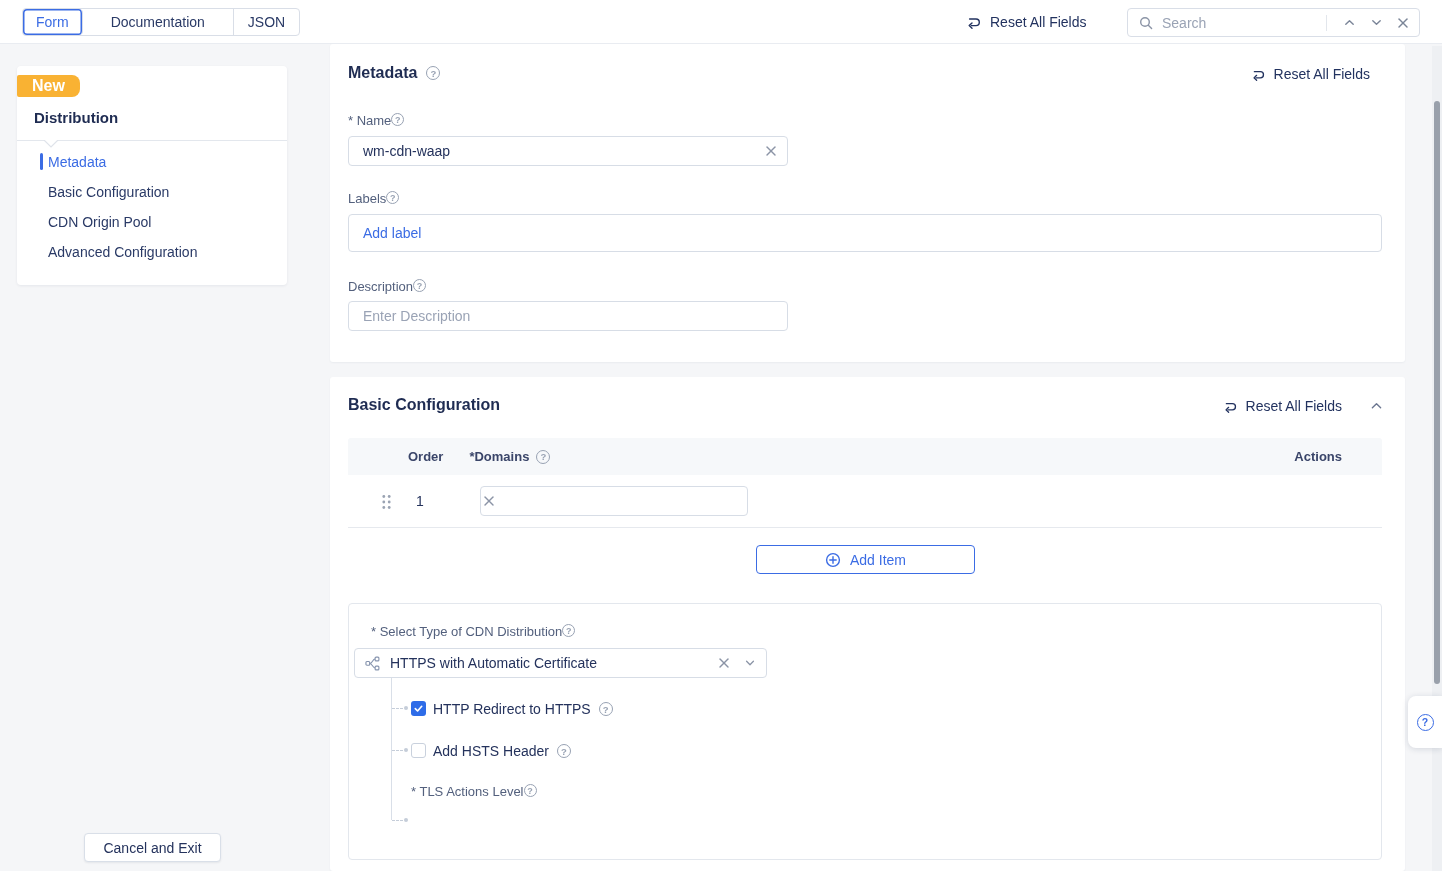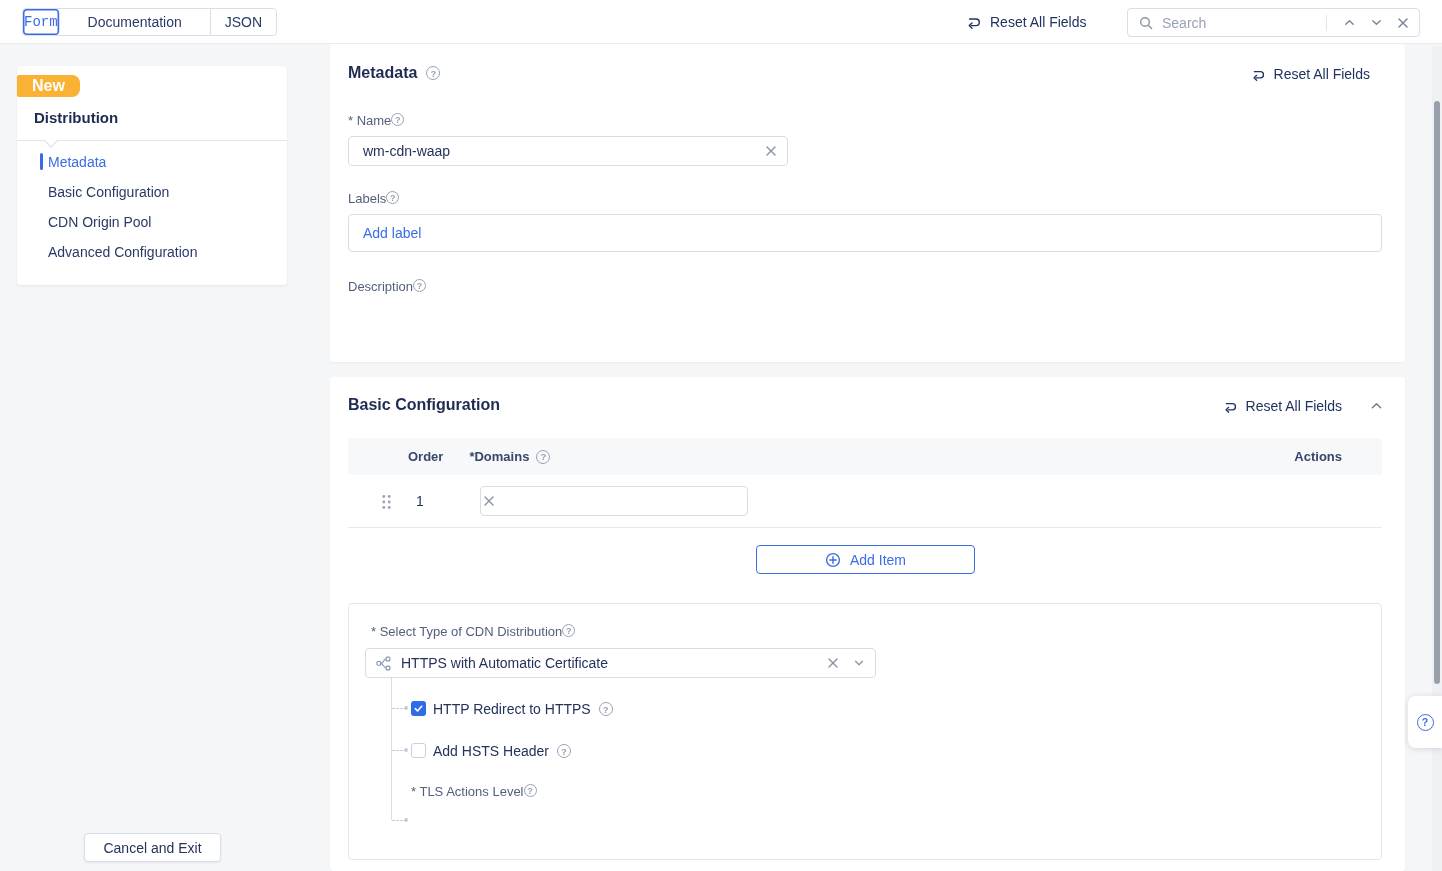--- a/index.html
+++ b/index.html
@@ -11,21 +11,21 @@
   svg { display:block; }
 
   
   .header { position:absolute; left:0; top:0; width:1442px; height:44px;
     background:#fff; border-bottom:1px solid #e9ecf1; z-index:30; }
   .tab-group { position:absolute; left:22px; top:8px; height:28px; display:flex;
     border:1px solid #d9dee7; border-radius:4px; background:#fff; }
   .tab { display:flex; align-items:center; padding:0 28px; font-size:14px;
     color:#2a3a66; border-right:1px solid #d9dee7; cursor:pointer; white-space:nowrap; }
   .tab:last-child { border-right:none; border-radius:0 4px 4px 0; }
-  .tab.first { padding:0 1px; border-radius:4px 0 0 4px;font-family:Liberation Mono, monospace; }
+  .tab.first { padding:0 13px; border-radius:4px 0 0 4px; }
   .tab.json { padding:0 14px; }
   .tab.active { color:#3b6ce4; box-shadow:inset 0 0 0 1.5px #3b6ce4; border-radius:4px; }
   .hdr-reset { position:absolute; left:966px; top:0; height:44px; display:flex;
     align-items:center; gap:8px; color:#22325f; cursor:pointer; }
   .search-box { position:absolute; left:1127px; top:8px; width:293px; height:29px;
     border:1px solid #d9dee7; border-radius:4px; display:flex; align-items:center;
     padding:0 10px; background:#fff; }
   .search-box .ph { color:#9aa3b5; margin-left:8px; }
   .search-ctrl { margin-left:auto; display:flex; align-items:center; gap:14px; color:#7b8598; }
   .search-div { width:1px; height:16px; background:#e2e6ec; margin-right:2px; }
@@ -225,20 +225,23 @@
     <span class="qicon">?</span>
   </div>
   <div class="labels-box">
     <span class="add-label">Add label</span>
   </div>
 
   <div class="field-label" style="left:18px; top:235px">
     <span>Description</span>
     <span class="qicon">?</span>
   </div>
+  <div class="input-wrap" style="left:18px; top:257px; width:440px">
+    <input placeholder="Enter Description" style="">
+  </div>
 </div>
 
 <div class="card card-basic">
   <div class="sec-title" style="top:19px">
     <span>Basic Configuration</span>
   </div>
   <div class="sec-reset" style="right:63px; top:21px">
     <span>
       <svg width="15" height="15" viewBox="0 0 16 16" fill="none" stroke="#22325f" stroke-width="1.4" stroke-linecap="round" stroke-linejoin="round">
         <path d="M5.2 11.6 H10 a3.3 3.3 0 0 0 0-6.6 H3.6"></path>
@@ -295,21 +298,21 @@
     </span>
     <span>Add Item</span>
   </button>
 
   <div class="inner-box">
     <div class="field-label" style="left:22px; top:20px">
       <span>* Select Type of CDN Distribution</span>
       <span class="qicon">?</span>
     </div>
 
-    <div class="dd" style="left:16px; top:44px; width:511px">
+    <div class="dd" style="left:5px; top:44px; width:413px">
       <span>
         <svg width="15" height="15" viewBox="0 0 16 16" fill="none" stroke="#8593ad" stroke-width="1.2">
           <path d="M5 8 C8 8 8 3.2 10.8 3.2"></path>
             <path d="M5 8 C8 8 8 12.8 10.8 12.8"></path>
           <rect x="1" y="5.8" width="4" height="4" rx="1"></rect>
           <rect x="10.8" y="1.2" width="4" height="4" rx="1"></rect>
           <rect x="10.8" y="10.8" width="4" height="4" rx="1"></rect>
         </svg>
       </span>
       <span class="dd-text">HTTPS with Automatic Certificate</span>

